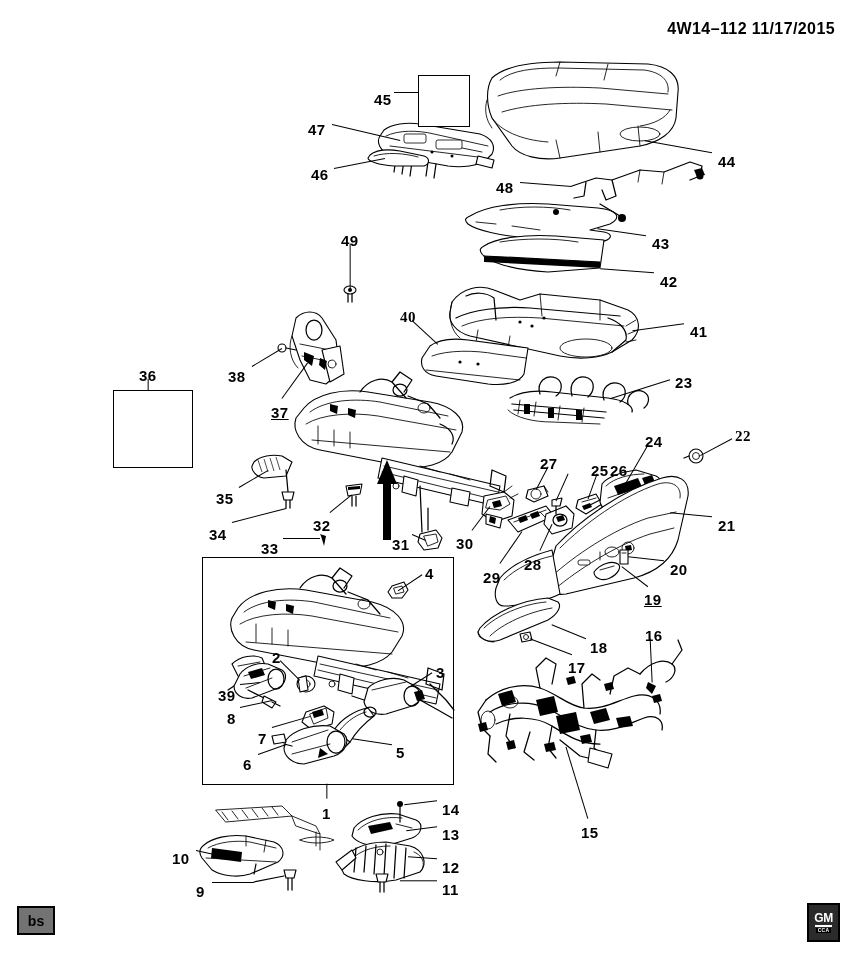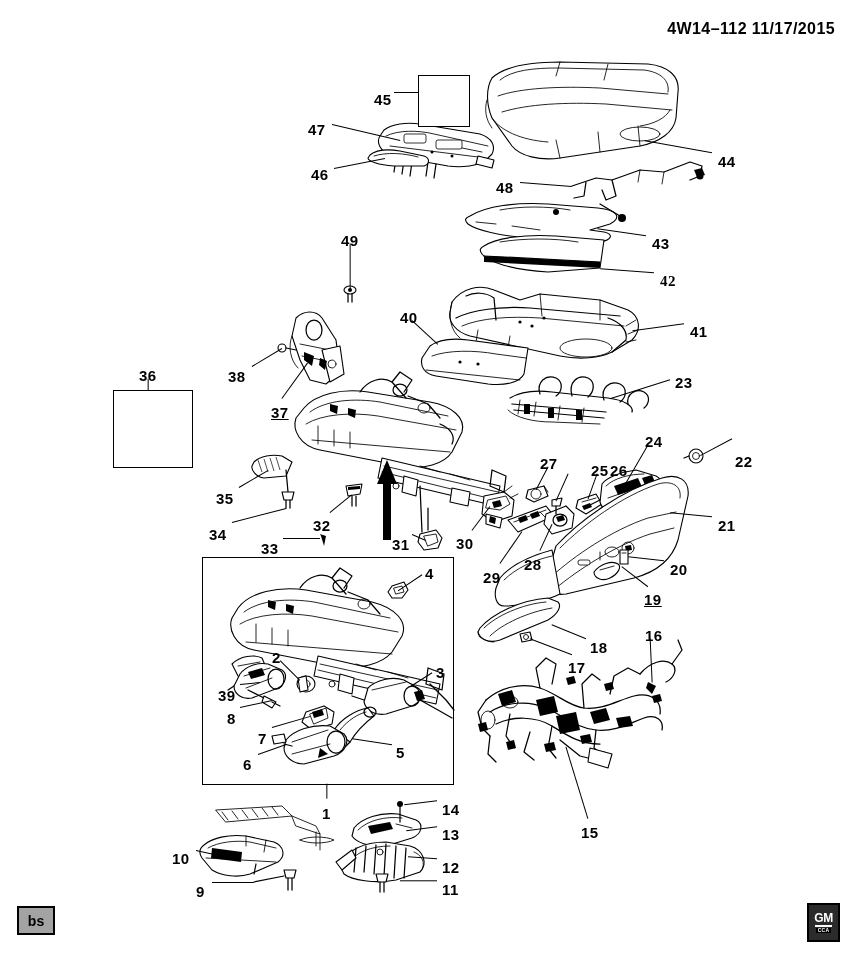--- a/index.html
+++ b/index.html
@@ -26,21 +26,21 @@
   .leader{position:absolute;background:#000;transform-origin:0 50%;height:1.3px;}
 
   
   .detailbox{position:absolute;border:1.6px solid #000;background:#fff;}
   .mainbox{position:absolute;border:1.5px solid #000;background:transparent;}
 
   
   .bs-stamp{
     position:absolute;left:17px;top:906px;width:34px;height:25px;
     border:2.5px solid #000;display:flex;align-items:center;justify-content:center;
-    font-size:14px;font-weight:bold;background:#a3a3a3;
+    font-size:14px;font-weight:bold;background:#737373;
   }
   .gm-logo{
     position:absolute;left:807px;top:903px;width:29px;height:35px;
     border:2px solid #000;background:#2b2b2b;
     display:flex;flex-direction:column;align-items:center;justify-content:center;gap:1px;
   }
   .gm-logo .gm-word{color:#fff;font-size:12px;font-weight:bold;line-height:1;letter-spacing:-0.3px;}
   .gm-logo .gm-bar{width:17px;height:1.7px;background:#fff;}
   .gm-logo .gm-sub{color:#fff;font-size:5px;font-weight:bold;line-height:1;background:#000;padding:0 2px;letter-spacing:0.2px;}
 
@@ -586,41 +586,41 @@
       <div class="callout" style="left: 442px; top: 860px;">12</div>
       <div class="callout" style="left: 442px; top: 827px;">13</div>
       <div class="callout" style="left: 442px; top: 802px;">14</div>
       <div class="callout" style="left: 581px; top: 825px;">15</div>
       <div class="callout" style="left: 645px; top: 628px; text-align: right;">16</div>
       <div class="callout" style="left: 568px; top: 660px;">17</div>
       <div class="callout" style="left: 590px; top: 640px;">18</div>
       <div class="callout" style="left: 644px; top: 592px; text-decoration: underline;">19</div>
       <div class="callout" style="left: 670px; top: 562px;">20</div>
       <div class="callout" style="left: 718px; top: 518px; text-align: right;">21</div>
-      <div class="callout" style="left: 735px; top: 454px;">22</div>
+      <div class="callout" style="left: 735px; top: 429px; font-family: Liberation Serif, serif;">22</div>
       <div class="callout" style="left: 675px; top: 375px;">23</div>
       <div class="callout" style="left: 645px; top: 434px;">24</div>
       <div class="callout" style="left: 591px; top: 463px;">25</div>
       <div class="callout" style="left: 563px; top: 463px; margin-left: 47px;">26</div>
       <div class="callout" style="left: 540px; top: 456px;">27</div>
       <div class="callout" style="left: 524px; top: 557px;">28</div>
       <div class="callout" style="left: 483px; top: 570px;">29</div>
       <div class="callout" style="left: 456px; top: 536px;">30</div>
       <div class="callout" style="left: 392px; top: 537px;">31</div>
       <div class="callout" style="left: 313px; top: 518px;">32</div>
       <div class="callout" style="left: 261px; top: 541px;">33</div>
       <div class="callout" style="left: 209px; top: 527px;">34</div>
       <div class="callout" style="left: 216px; top: 491px;">35</div>
       <div class="callout" style="left: 139px; top: 368px;">36</div>
       <div class="callout" style="left: 271px; top: 405px; text-decoration: underline;">37</div>
       <div class="callout" style="left: 228px; top: 369px;">38</div>
       <div class="callout" style="left: 218px; top: 688px;">39</div>
-      <div class="callout" style="left: 400px; top: 310px;">40</div>
+      <div class="callout" style="left: 400px; top: 310px; font-family: Liberation Serif, serif;">40</div>
       <div class="callout" style="left: 690px; top: 324px;">41</div>
-      <div class="callout" style="left: 660px; top: 274px; font-family: Liberation Serif, serif;">42</div>
+      <div class="callout" style="left: 660px; top: 274px;">42</div>
       <div class="callout" style="left: 652px; top: 236px;">43</div>
       <div class="callout" style="left: 718px; top: 154px;">44</div>
       <div class="callout" style="left: 374px; top: 92px;">45</div>
       <div class="callout" style="left: 311px; top: 167px;">46</div>
       <div class="callout" style="left: 308px; top: 122px;">47</div>
       <div class="callout" style="left: 496px; top: 180px;">48</div>
       <div class="callout" style="left: 341px; top: 233px;">49</div>
     </div>
 
   <div class="bs-stamp">bs</div>

